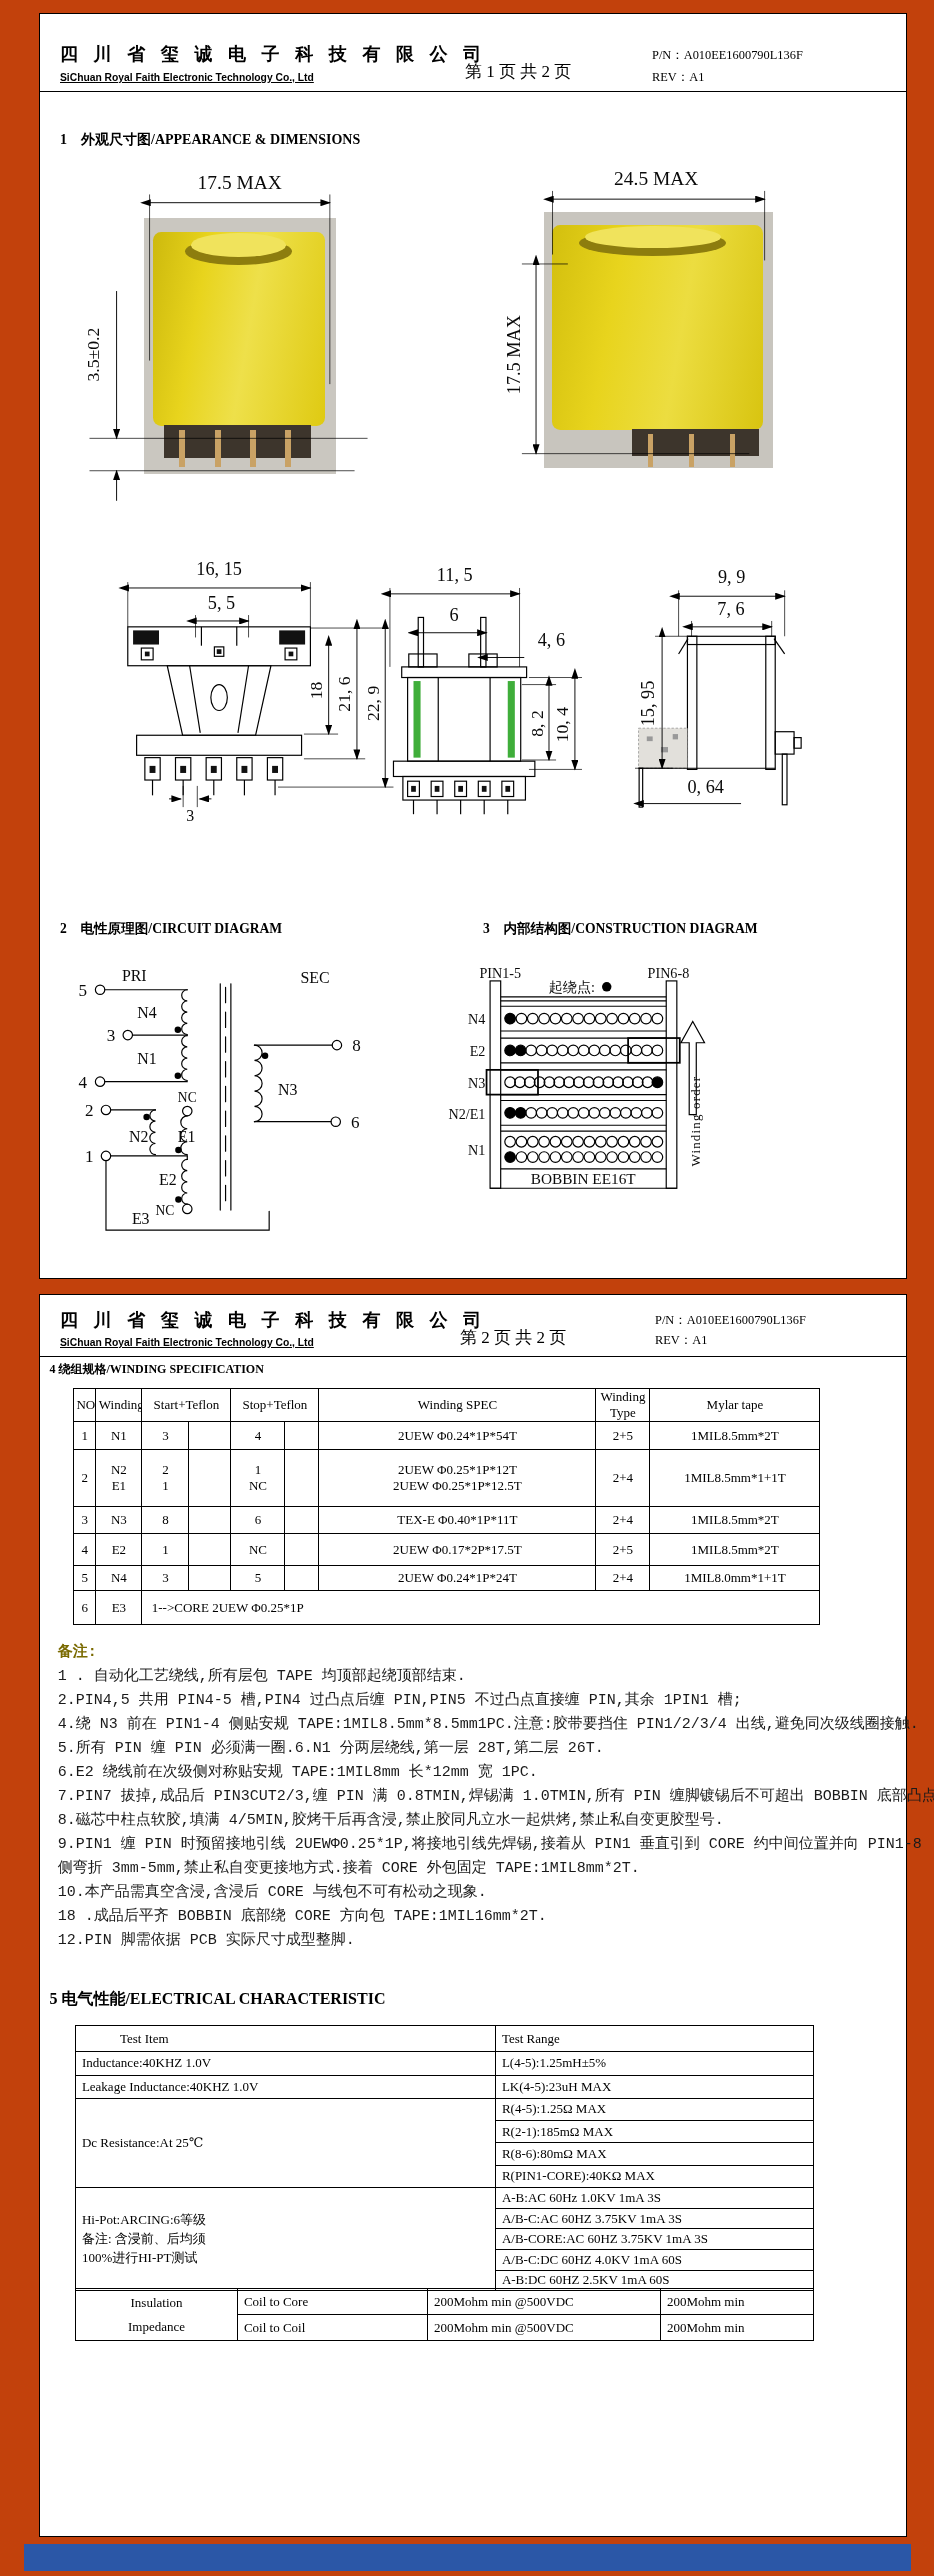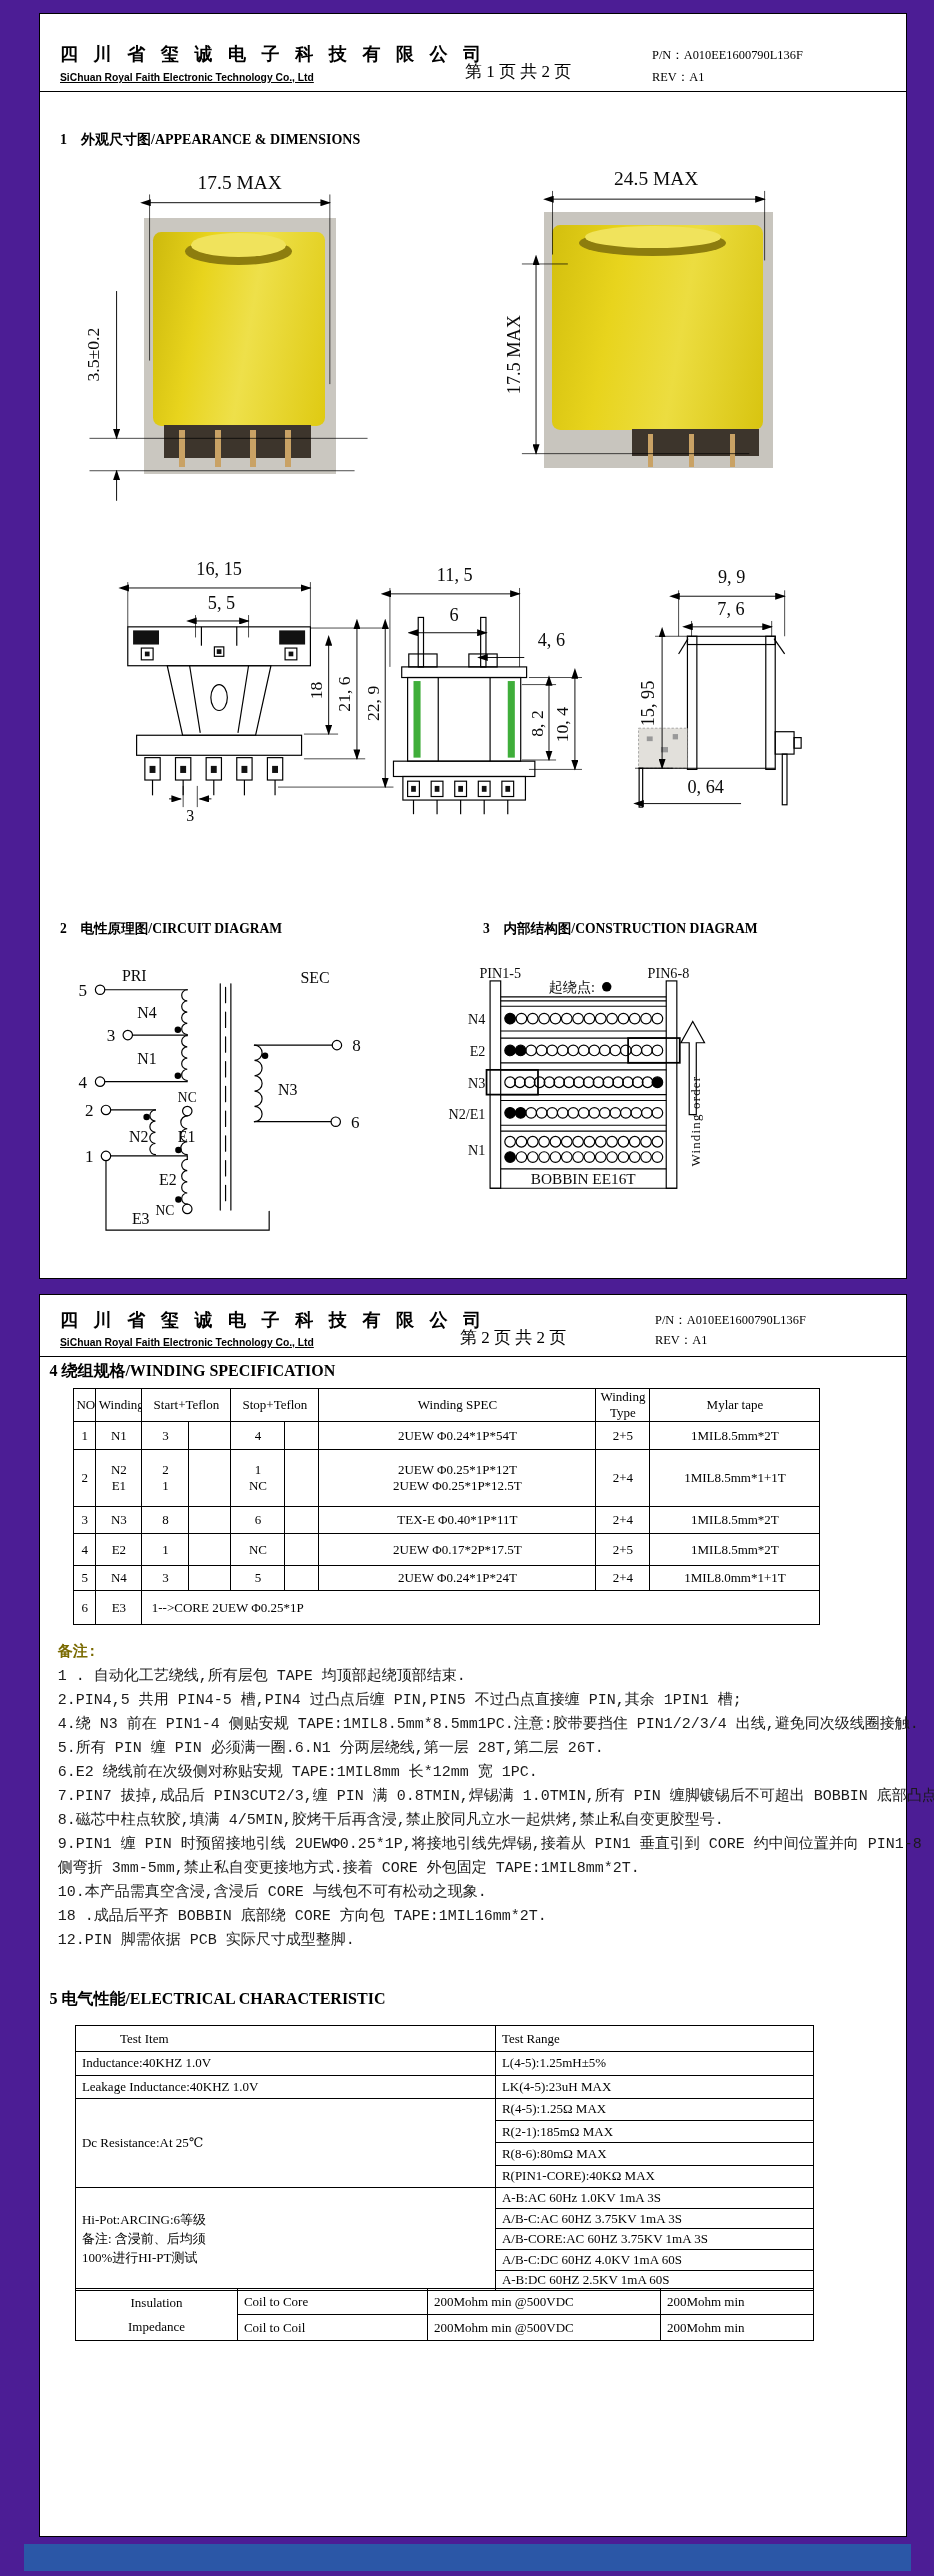--- a/index.html
+++ b/index.html
@@ -1,16 +1,16 @@
 <!DOCTYPE html>
 <html style="font-size:9.4px"><head>
 <meta charset="utf-8">
 <style>
   html,body{margin:0;padding:0;background:#ffffff;}
-  .canvas{position:relative;width:934px;height:2576px;background:#4c1d95;
+  .canvas{position:relative;width:934px;height:2576px;background:#c2410c;
           font-family:"Liberation Serif","DejaVu Serif",serif;color:#000;overflow:hidden;}
   .abs{position:absolute;}
   .page{position:absolute;left:39px;width:866px;border:1.2px solid #000;background:#fff;}
   #page1{top:13px;height:1264px;}
   #page2{top:1294px;height:1241px;}
   .hdr-cn{position:absolute;left:20px;font-size:18px;font-weight:bold;letter-spacing:5.3px;
           font-family:"Liberation Sans","DejaVu Sans",sans-serif;white-space:nowrap;}
   .hdr-en{position:absolute;left:20px;font-size:10.3px;font-weight:bold;text-decoration:underline;
           font-family:"Liberation Sans","DejaVu Sans",sans-serif;white-space:nowrap;}
   .hdr-page{position:absolute;font-size:17px;white-space:nowrap;}
@@ -424,21 +424,21 @@
   </div>
 
   <div class="page" id="page2">
     <div class="hdr-cn" style="top:13px;">四 川 省 玺 诚 电 子 科 技 有 限 公 司</div>
     <div class="hdr-en" style="top:42px;">SiChuan Royal Faith Electronic Technology Co., Ltd</div>
     <div class="hdr-page" style="left:420px;top:31px;">第 2 页 共 2 页</div>
     <div class="hdr-pn" style="left:615px;top:16.5px;"><span>P/N：</span><span>A010EE1600790L136F</span></div>
     <div class="hdr-rev" style="left:615px;top:37px;"><span>REV：</span><span>A1</span></div>
     <div class="hdr-rule" style="top:61px;"></div>
 
-    <div class="sec-title" style="left:9.4px;top:66px;font-size:16px;">4 绕组规格/WINDING SPECIFICATION</div>
+    <div class="sec-title" style="left:9.4px;top:66px;font-size:12px;">4 绕组规格/WINDING SPECIFICATION</div>
 
     <table class="wtable" style="left:33px;top:93px;width:747px;">
       <colgroup>
           <col style="width:22.4px">
           <col style="width:46px">
           <col style="width:47px">
           <col style="width:42px">
           <col style="width:54px">
           <col style="width:34px">
           <col style="width:277px">

